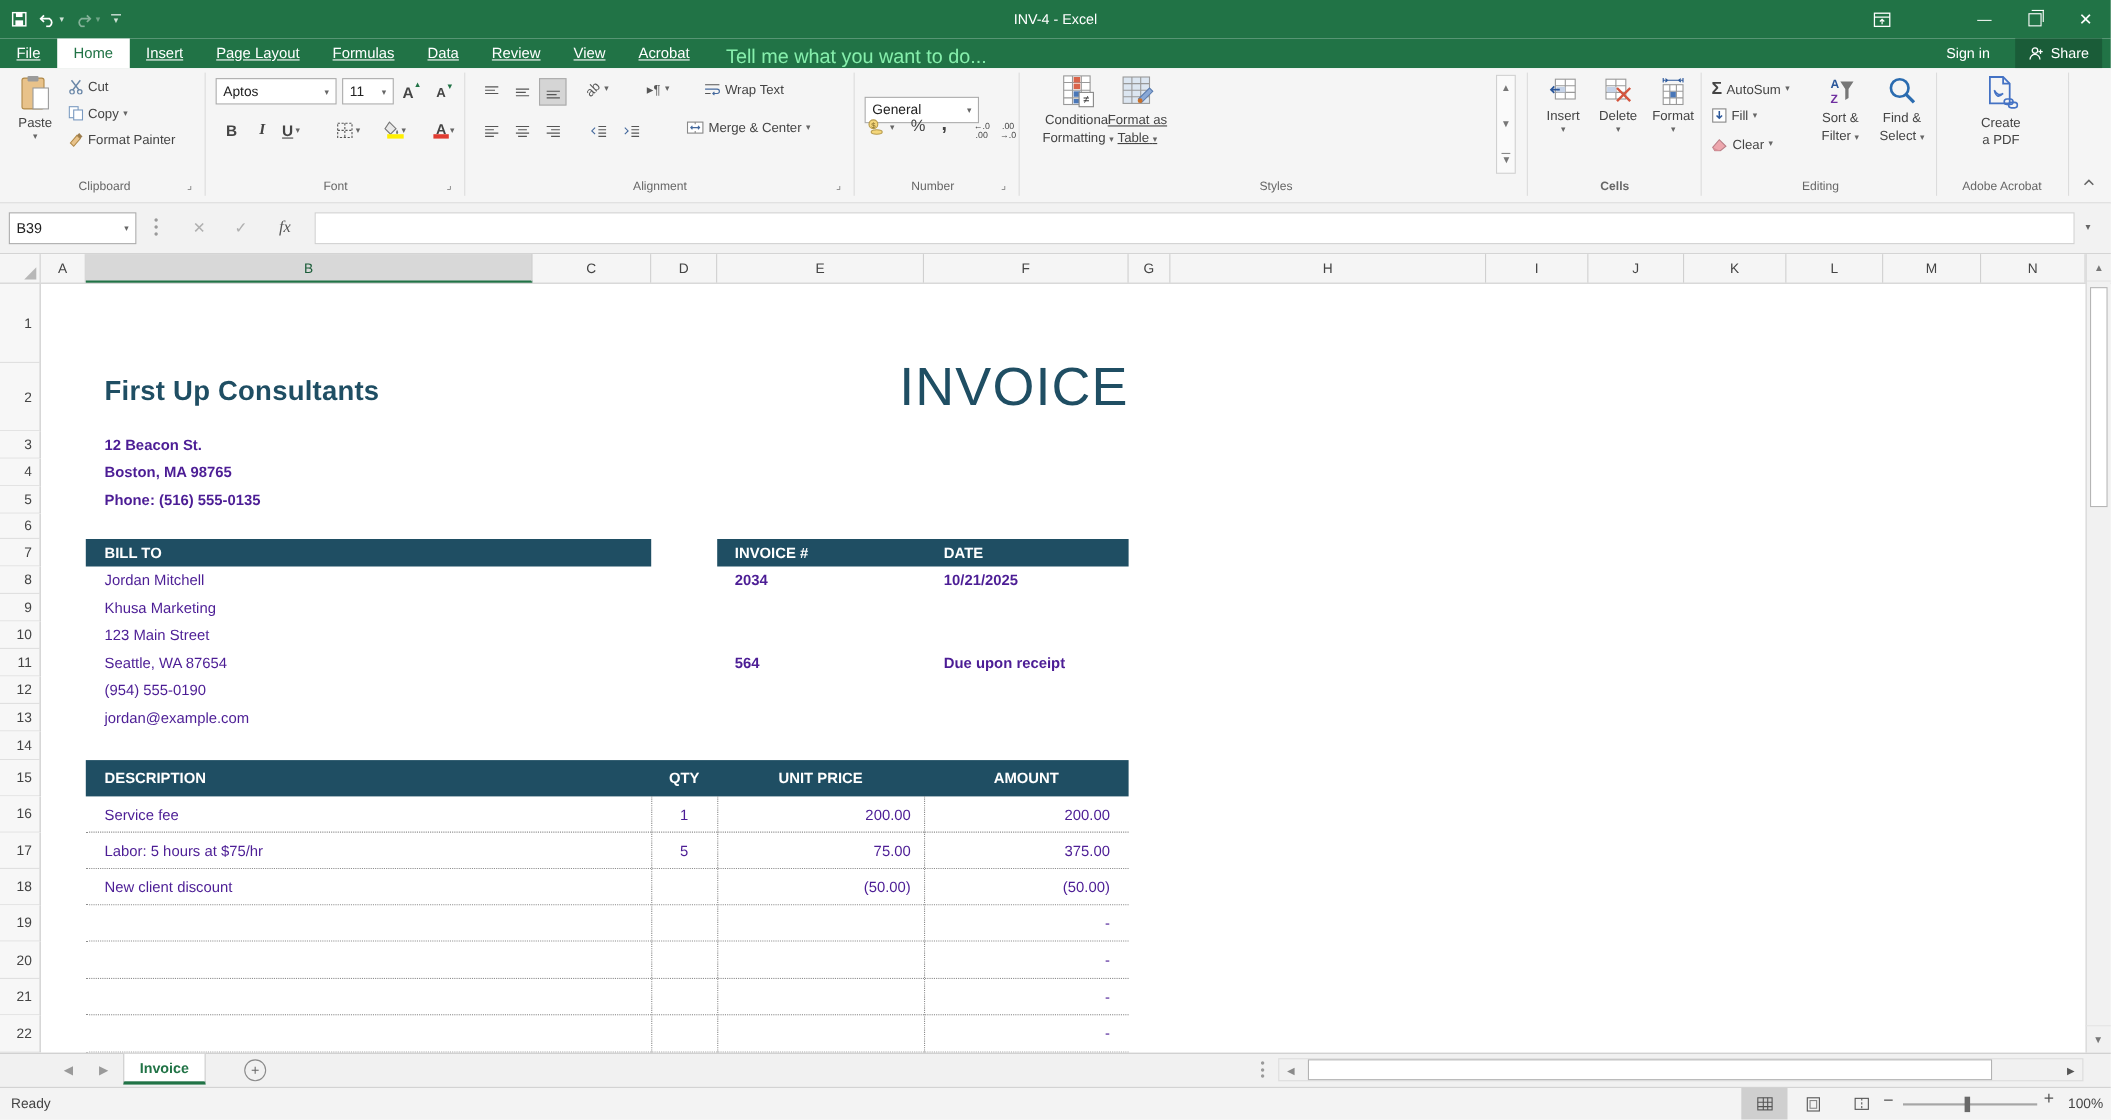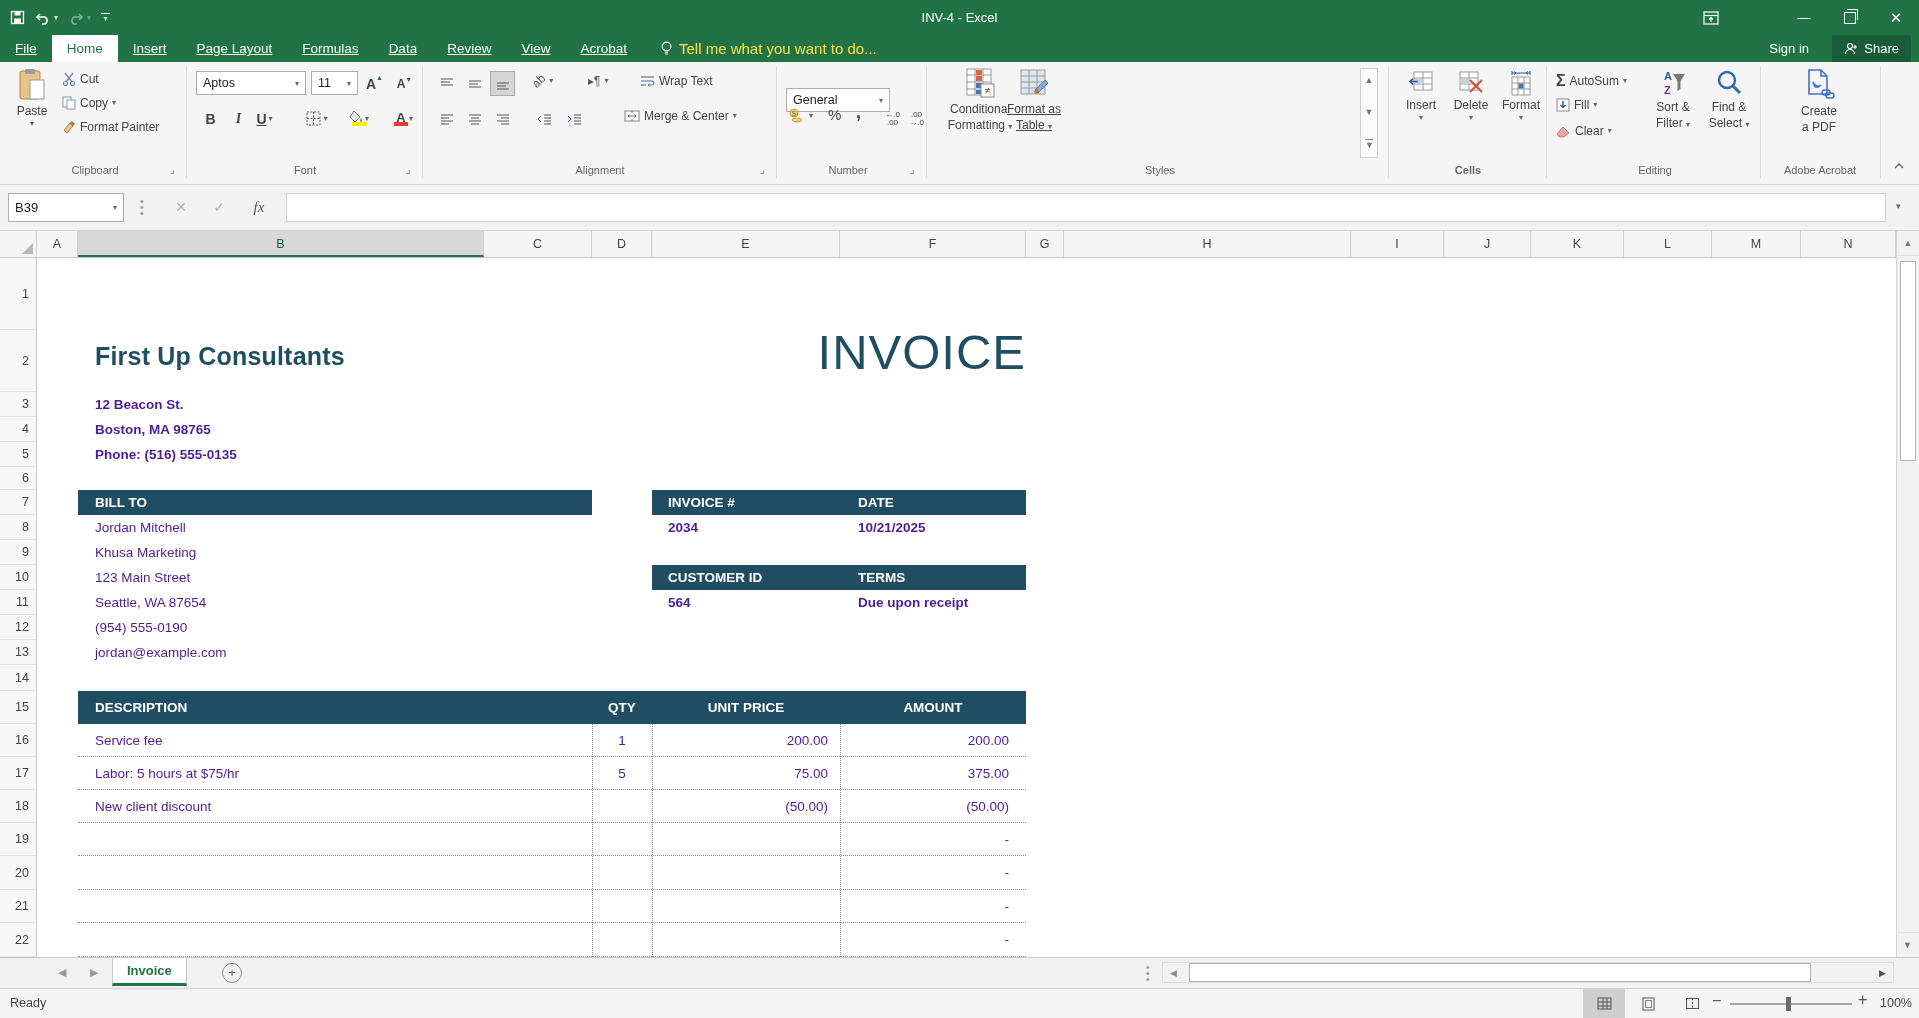--- a/index.html
+++ b/index.html
@@ -11,21 +11,21 @@
   .qbtn{display:flex;align-items:center;gap:3px;cursor:default;}
   .car{font-size:8px;color:#cfe3d6;line-height:1;}
   #wintitle{position:absolute;top:0;left:0;width:100%;height:35px;text-align:center;line-height:35px;font-size:13px;color:#ffffff;}
   .winctl{position:absolute;top:0;height:35px;width:46px;display:flex;align-items:center;justify-content:center;font-size:13px;color:#fff;}
   .restore-box{width:10px;height:10px;border:1px solid #fff;position:relative;}
   .restore-box:before{content:"";position:absolute;left:2px;top:-4px;width:10px;height:10px;border:1px solid #fff;border-bottom:none;border-left:none;}
   
   #tabrow{position:absolute;top:35px;left:0;width:1919px;height:27px;background:#217346;display:flex;align-items:stretch;color:#fff;}
   .rtab{padding:0 15px;font-size:13.5px;line-height:27px;cursor:default;}
   .rtab.active{background:#fff;color:#217346;}
-  #tellme{display:flex;align-items:center;gap:6px;margin-left:18px;font-size:15px;color:#fde047;}
+  #tellme{display:flex;align-items:center;gap:6px;margin-left:18px;font-size:18px;color:#86efac;flex-direction:column;}
   #signin{position:absolute;right:110px;top:35px;height:27px;line-height:27px;font-size:13px;color:#fff;}
   #sharebtn{position:absolute;right:8px;top:35px;height:27px;display:flex;align-items:center;gap:6px;padding:0 12px;font-size:13px;background:#1a5c38;color:#fff;}
   
   #ribbon{position:absolute;top:62px;left:0;width:1919px;height:123px;background:#f5f5f5;border-bottom:1px solid #d4d4d4;box-sizing:border-box;font-size:12px;color:#444;}
   .gsep{position:absolute;top:4px;height:112px;width:1px;background:#dcdcdc;}
   .glabel{position:absolute;top:102px;font-size:11px;color:#666;text-align:center;}
   .launch{position:absolute;top:103px;width:12px;height:12px;color:#777;font-size:10px;line-height:10px;}
   .bigbtn{position:absolute;display:flex;flex-direction:column;align-items:center;gap:2px;cursor:default;text-align:center;}
   .bigbtn .lbl{font-size:12px;color:#444;line-height:14px;}
   .smallbtn{position:absolute;display:flex;align-items:center;gap:4px;font-size:12px;color:#444;cursor:default;}
@@ -553,24 +553,20 @@
     </div>
     <div id="billto-box"></div>
 
     <div class="dkbar" style="left:652px;top:232px;width:374px;height:25px;">
       <span style="left:16px;">INVOICE #</span>
       <span style="left:206px;">DATE</span>
     </div>
     <div class="invtxt" style="left:668px;top:257px;line-height:25px;font-weight:bold;">2034</div>
     <div class="invtxt" style="left:858px;top:257px;line-height:25px;font-weight:bold;">10/21/2025</div>
 
-    <div class="dkbar" style="left:652px;top:307px;width:374px;height:25px;">
-      <span style="left:16px;">CUSTOMER ID</span>
-      <span style="left:206px;">TERMS</span>
-    </div>
     <div class="invtxt" style="left:668px;top:332px;line-height:25px;font-weight:bold;">564</div>
     <div class="invtxt" style="left:858px;top:332px;line-height:25px;font-weight:bold;">Due upon receipt</div>
 
     <div class="dkbar" style="left:78px;top:433px;width:948px;height:33px;">
       <span style="left:17px;line-height:33px;">DESCRIPTION</span>
       <span style="left:514px;width:60px;text-align:center;line-height:33px;">QTY</span>
       <span style="left:574px;width:188px;text-align:center;line-height:33px;">UNIT PRICE</span>
       <span style="left:762px;width:186px;text-align:center;line-height:33px;">AMOUNT</span>
     </div>
     <div id="items-box"></div>

